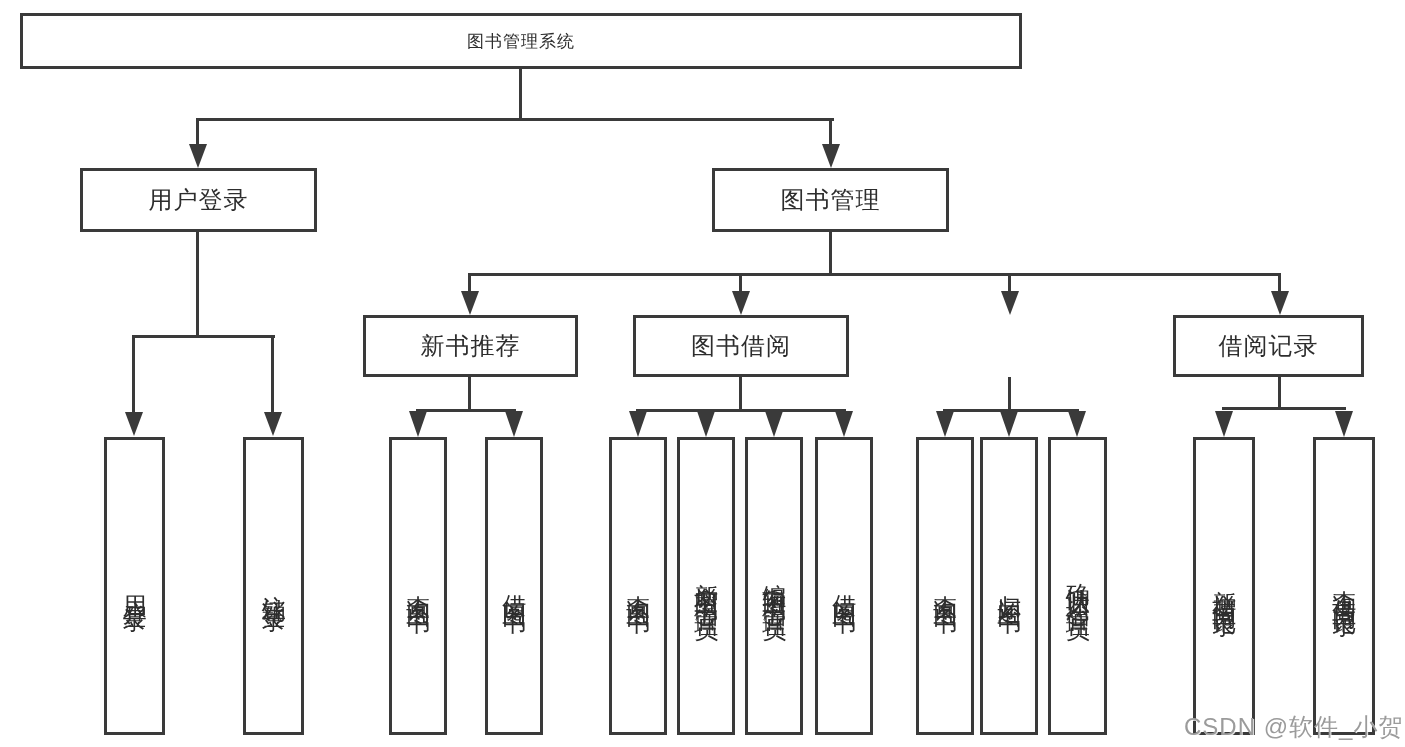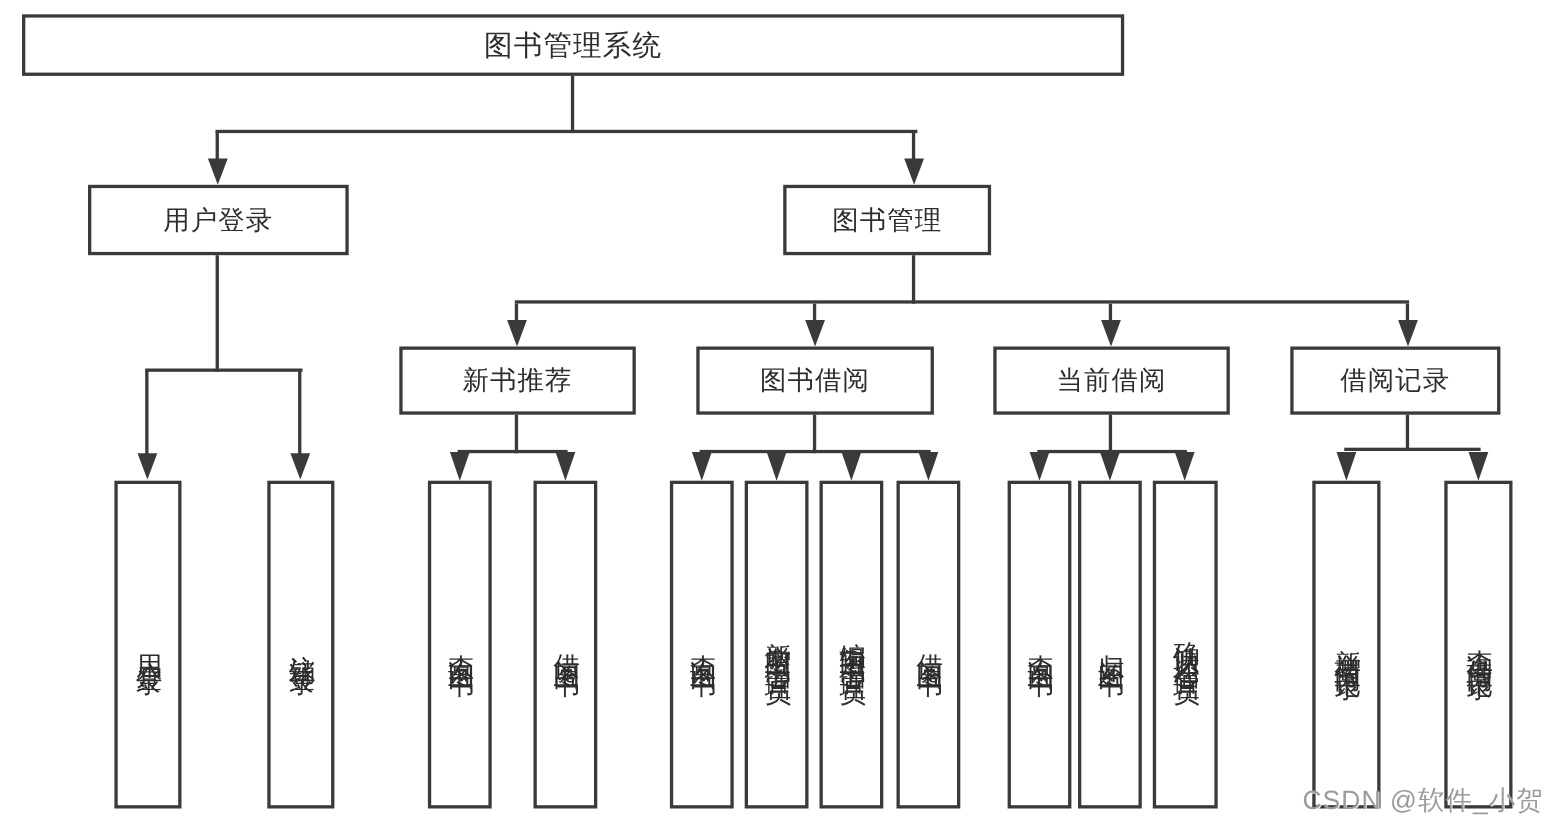--- a/index.html
+++ b/index.html
@@ -23,21 +23,21 @@
     background: #fff;
     border: 3px solid var(--line);
     display: flex;
     align-items: center;
     justify-content: center;
     font-size: 24px;
     color: var(--text);
     letter-spacing: 1px;
     white-space: nowrap;
   }
-  .root-box { font-size: 26px; }
+  .root-box { font-size: 17px; }
   .vbox {
     writing-mode: vertical-rl;
     text-orientation: mixed;
     letter-spacing: 5px;
     font-size: 24px;
     white-space: normal;
     line-height: 1.1;
   }
   .hline, .vline { position: absolute; background: var(--line); }
   .hline { height: 3px; }
@@ -69,21 +69,21 @@
   <div class="box root-box" style="left:20px; top:13px; width:1002px; height:56px;">图书管理系统</div>
 
   <div class="vline" style="left:519px; top:69px; height:52px;"></div>
   <div class="hline" style="left:196px; top:118px; width:638px;"></div>
   <div class="vline" style="left:196px; top:119px; height:27px;"></div>
   <div class="vline" style="left:829px; top:119px; height:27px;"></div>
   <div class="tri" style="left:189px; top:144px;"></div>
   <div class="tri" style="left:822px; top:144px;"></div>
 
   <div class="box" style="left:80px; top:168px; width:237px; height:64px;">用户登录</div>
-  <div class="box" style="left:712px; top:168px; width:189px; height:64px;">图书管理</div>
+  <div class="box" style="left:712px; top:168px; width:237px; height:64px;">图书管理</div>
 
   <div class="vline" style="left:196px; top:232px; height:106px;"></div>
   <div class="hline" style="left:132px; top:335px; width:143px;"></div>
   <div class="vline" style="left:132px; top:337px; height:77px;"></div>
   <div class="vline" style="left:271px; top:337px; height:77px;"></div>
   <div class="tri" style="left:125px; top:412px;"></div>
   <div class="tri" style="left:264px; top:412px;"></div>
 
   <div class="vline" style="left:829px; top:232px; height:44px;"></div>
   <div class="hline" style="left:468px; top:273px; width:813px;"></div>
@@ -91,21 +91,20 @@
   <div class="vline" style="left:739px; top:276px; height:17px;"></div>
   <div class="vline" style="left:1008px; top:276px; height:17px;"></div>
   <div class="vline" style="left:1278px; top:276px; height:17px;"></div>
   <div class="tri" style="left:461px; top:291px;"></div>
   <div class="tri" style="left:732px; top:291px;"></div>
   <div class="tri" style="left:1001px; top:291px;"></div>
   <div class="tri" style="left:1271px; top:291px;"></div>
 
   <div class="box" style="left:363px; top:315px; width:215px; height:62px;">新书推荐</div>
   <div class="box" style="left:633px; top:315px; width:216px; height:62px;">图书借阅</div>
-  <div class="box" style="left:903px; top:315px; width:215px; height:62px;">当前借阅</div>
   <div class="box" style="left:1173px; top:315px; width:191px; height:62px;">借阅记录</div>
 
   <div class="vline" style="left:468px; top:377px; height:35px;"></div>
   <div class="hline" style="left:416px; top:409px; width:100px;"></div>
   <div class="tri tri-long" style="left:409px; top:411px;"></div>
   <div class="tri tri-long" style="left:505px; top:411px;"></div>
 
   <div class="vline" style="left:739px; top:377px; height:35px;"></div>
   <div class="hline" style="left:636px; top:409px; width:210px;"></div>
   <div class="tri tri-long" style="left:629px; top:411px;"></div>

